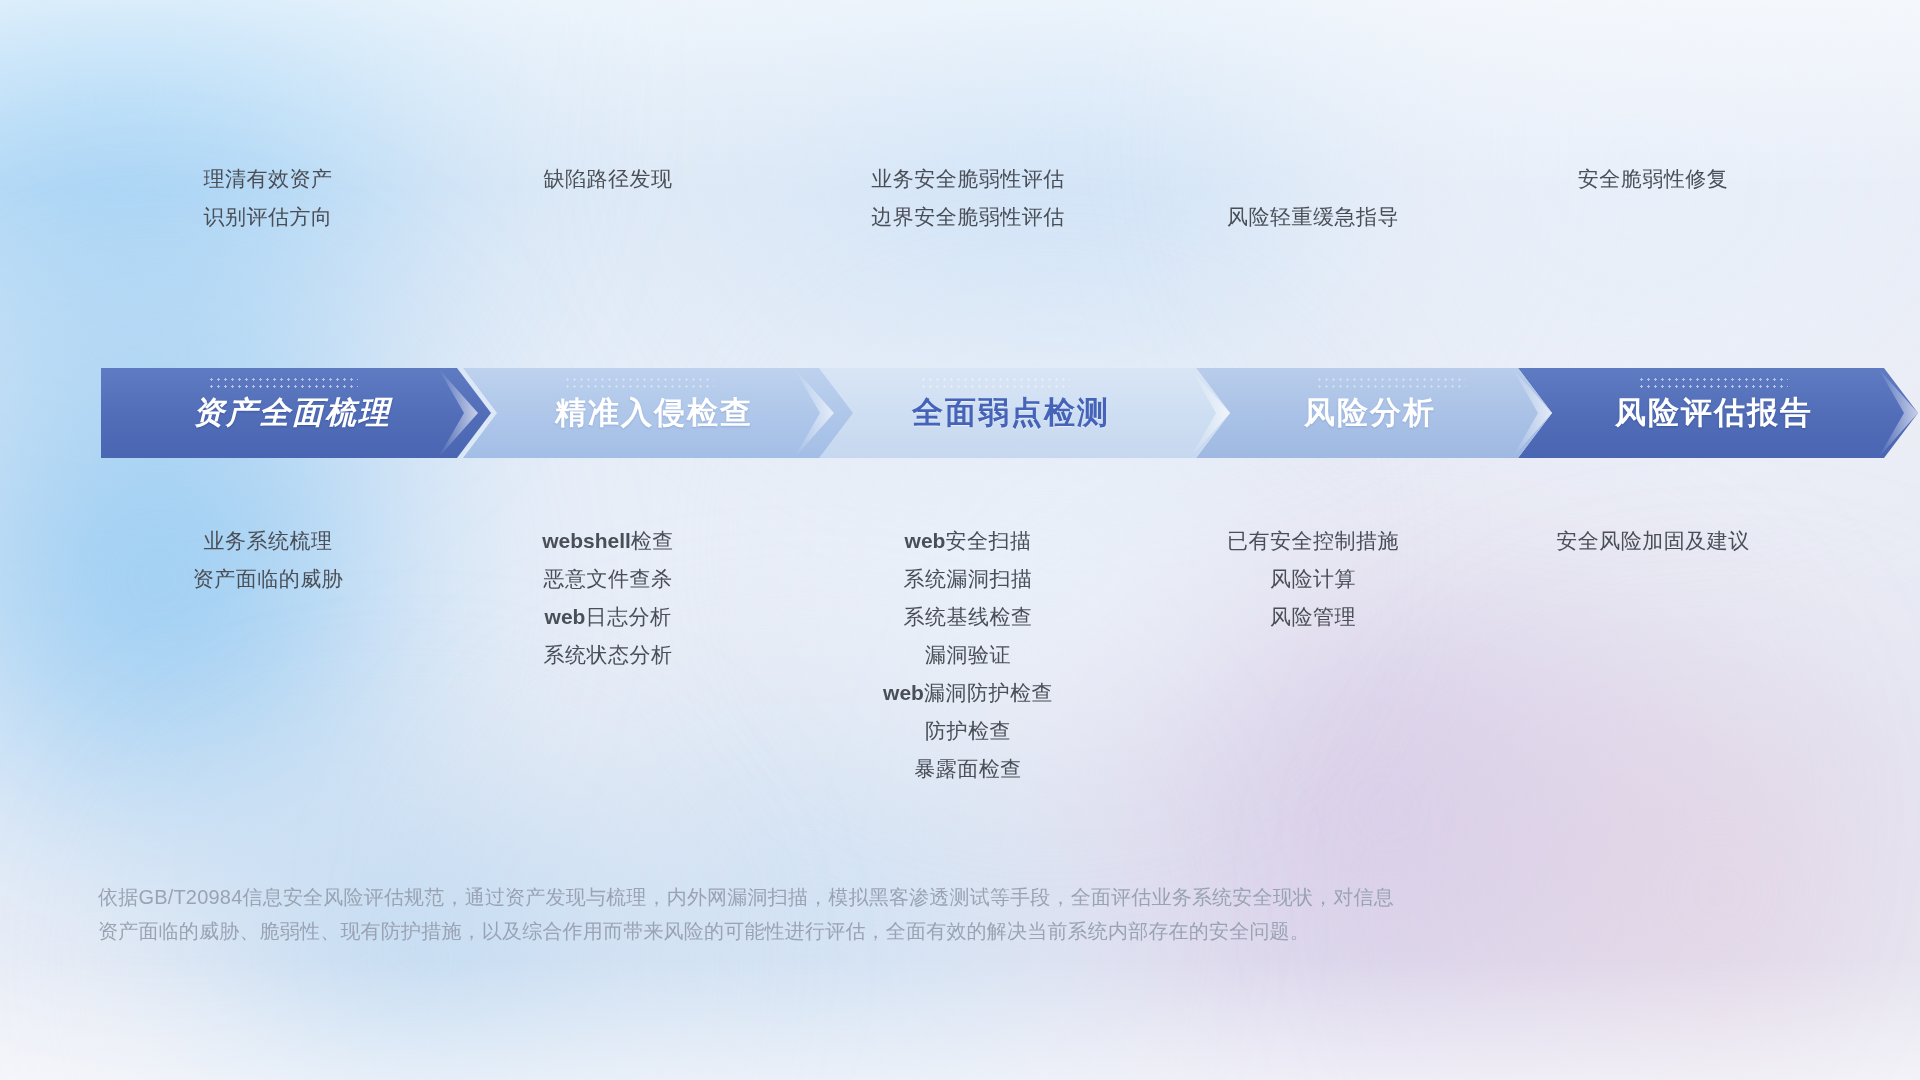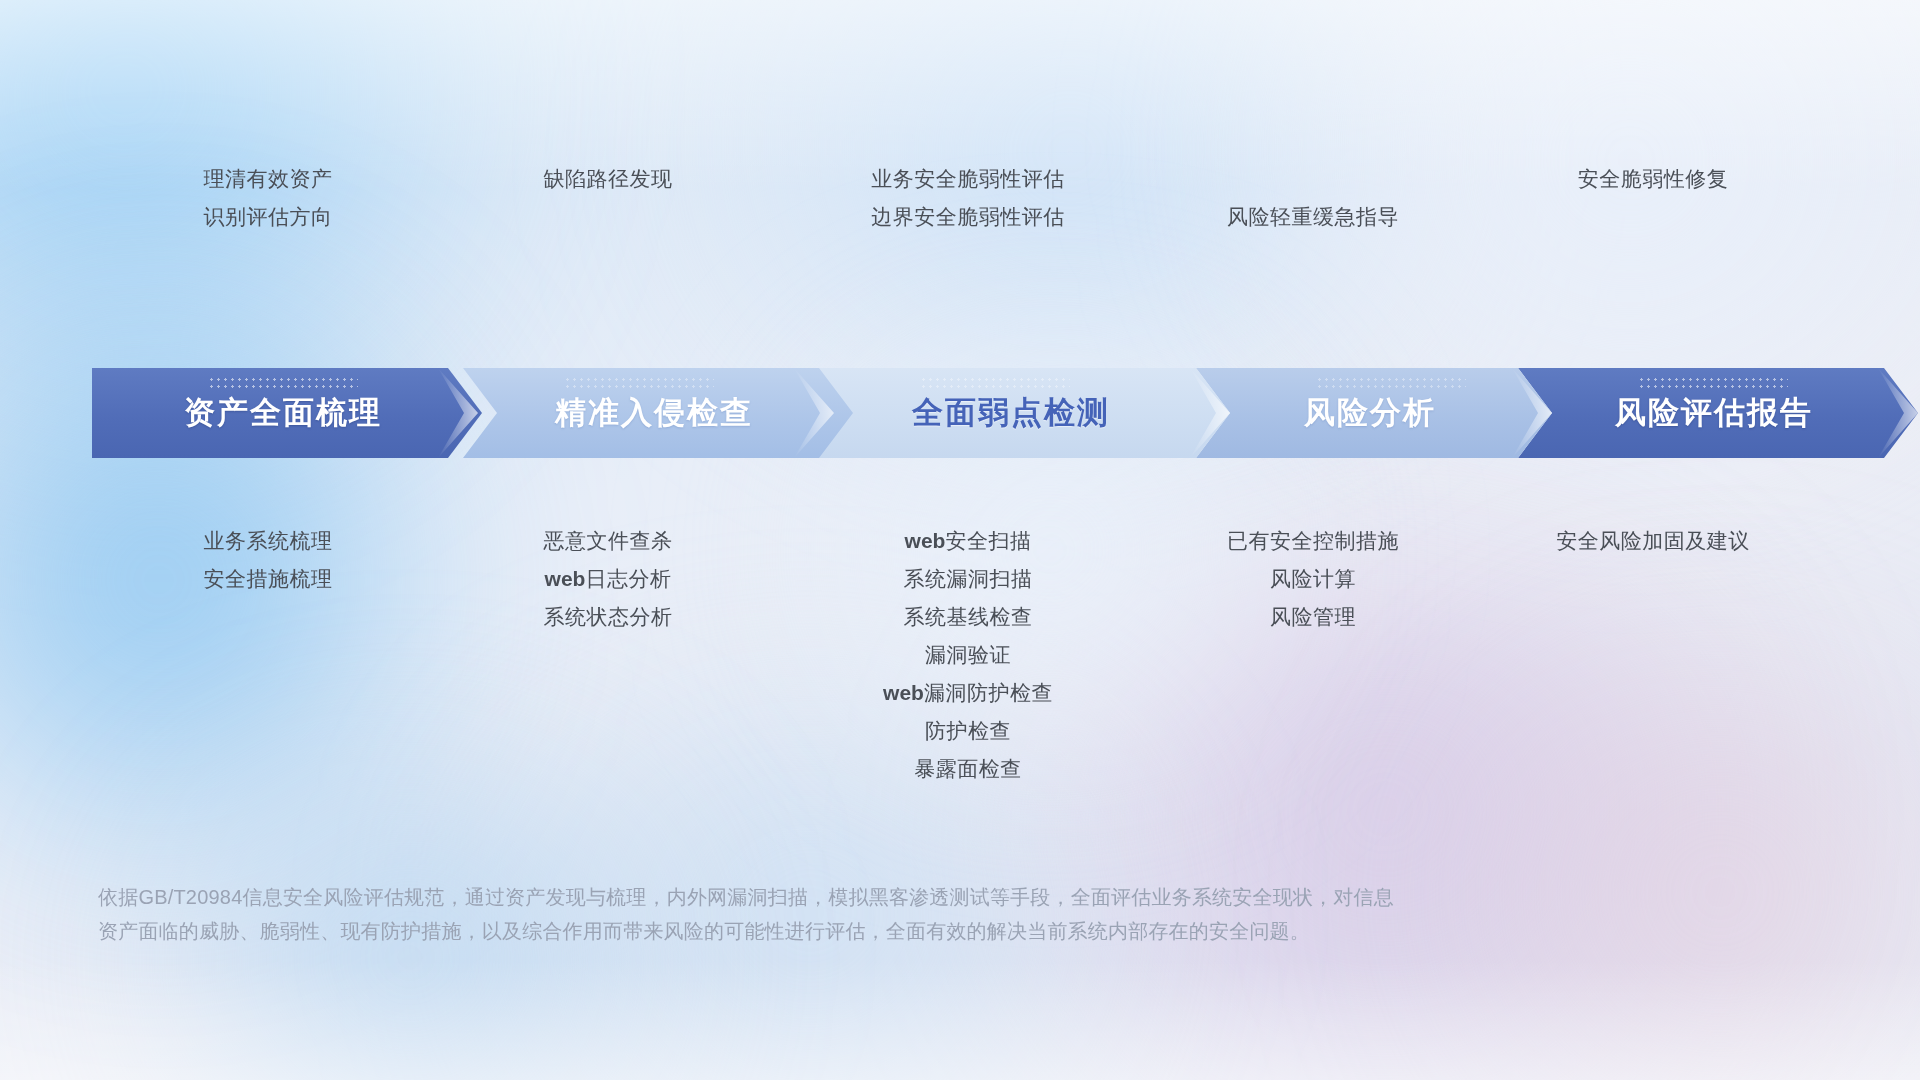--- a/index.html
+++ b/index.html
@@ -205,21 +205,21 @@
       </div>
       <div class="col-top" style="left: 1148px; width: 330px; top: 198px;">
         <span class="line">风险轻重缓急指导</span>
       </div>
       <div class="col-top" style="left: 1458px; width: 390px; top: 160px;">
         <span class="line">安全脆弱性修复</span>
       </div>
     </div>
 
   <div id="banner">
-      <div class="chev dark first" style="left: 4px; width: 390px; z-index: 10;">
+      <div class="chev dark first" style="left: 13px; width: 390px; z-index: 10; font-style: italic;">
         <div class="txt">资产全面梳理</div>
       </div>
       <div class="chev-edge" style="left: 350px; z-index: 20;"></div>
       <div class="dots" style="left: 120px; top: 8px; width: 150px; height: 12px; z-index: 25;"></div>
       <div class="chev mid1" style="left: 375px; width: 390px; z-index: 9;">
         <div class="txt">精准入侵检查</div>
       </div>
       <div class="chev-edge" style="left: 706px; z-index: 19;"></div>
       <div class="dots-b" style="left: 476px; top: 8px; width: 150px; height: 12px; z-index: 24;"></div>
       <div class="chev mid2" style="left: 712px; width: 430px; z-index: 8;">
@@ -235,23 +235,24 @@
       <div class="chev dark" style="left: 1430px; width: 400px; z-index: 6;">
         <div class="txt">风险评估报告</div>
       </div>
       <div class="chev-edge" style="left: 1790px; z-index: 16;"></div>
       <div class="dots" style="left: 1550px; top: 8px; width: 150px; height: 12px; z-index: 21;"></div>
     </div>
 
   <div id="bots">
       <div class="col-bot" style="left: 88px; width: 360px; top: 522px;">
         <span class="line"><span>业务系统梳理</span></span>
-        <span class="line"><span>安全措施梳理</span></span>
+        <span class="line"><span>资产面临的威胁</span></span>
       </div>
       <div class="col-bot" style="left: 428px; width: 360px; top: 522px;">
+        <span class="line"><span class="lat">webshell</span><span>检查</span></span>
         <span class="line"><span>恶意文件查杀</span></span>
         <span class="line"><span class="lat">web</span><span>日志分析</span></span>
         <span class="line"><span>系统状态分析</span></span>
       </div>
       <div class="col-bot" style="left: 768px; width: 400px; top: 522px;">
         <span class="line"><span class="lat">web</span><span>安全扫描</span></span>
         <span class="line"><span>系统漏洞扫描</span></span>
         <span class="line"><span>系统基线检查</span></span>
         <span class="line"><span>漏洞验证</span></span>
         <span class="line"><span class="lat">web</span><span>漏洞防护检查</span></span>

